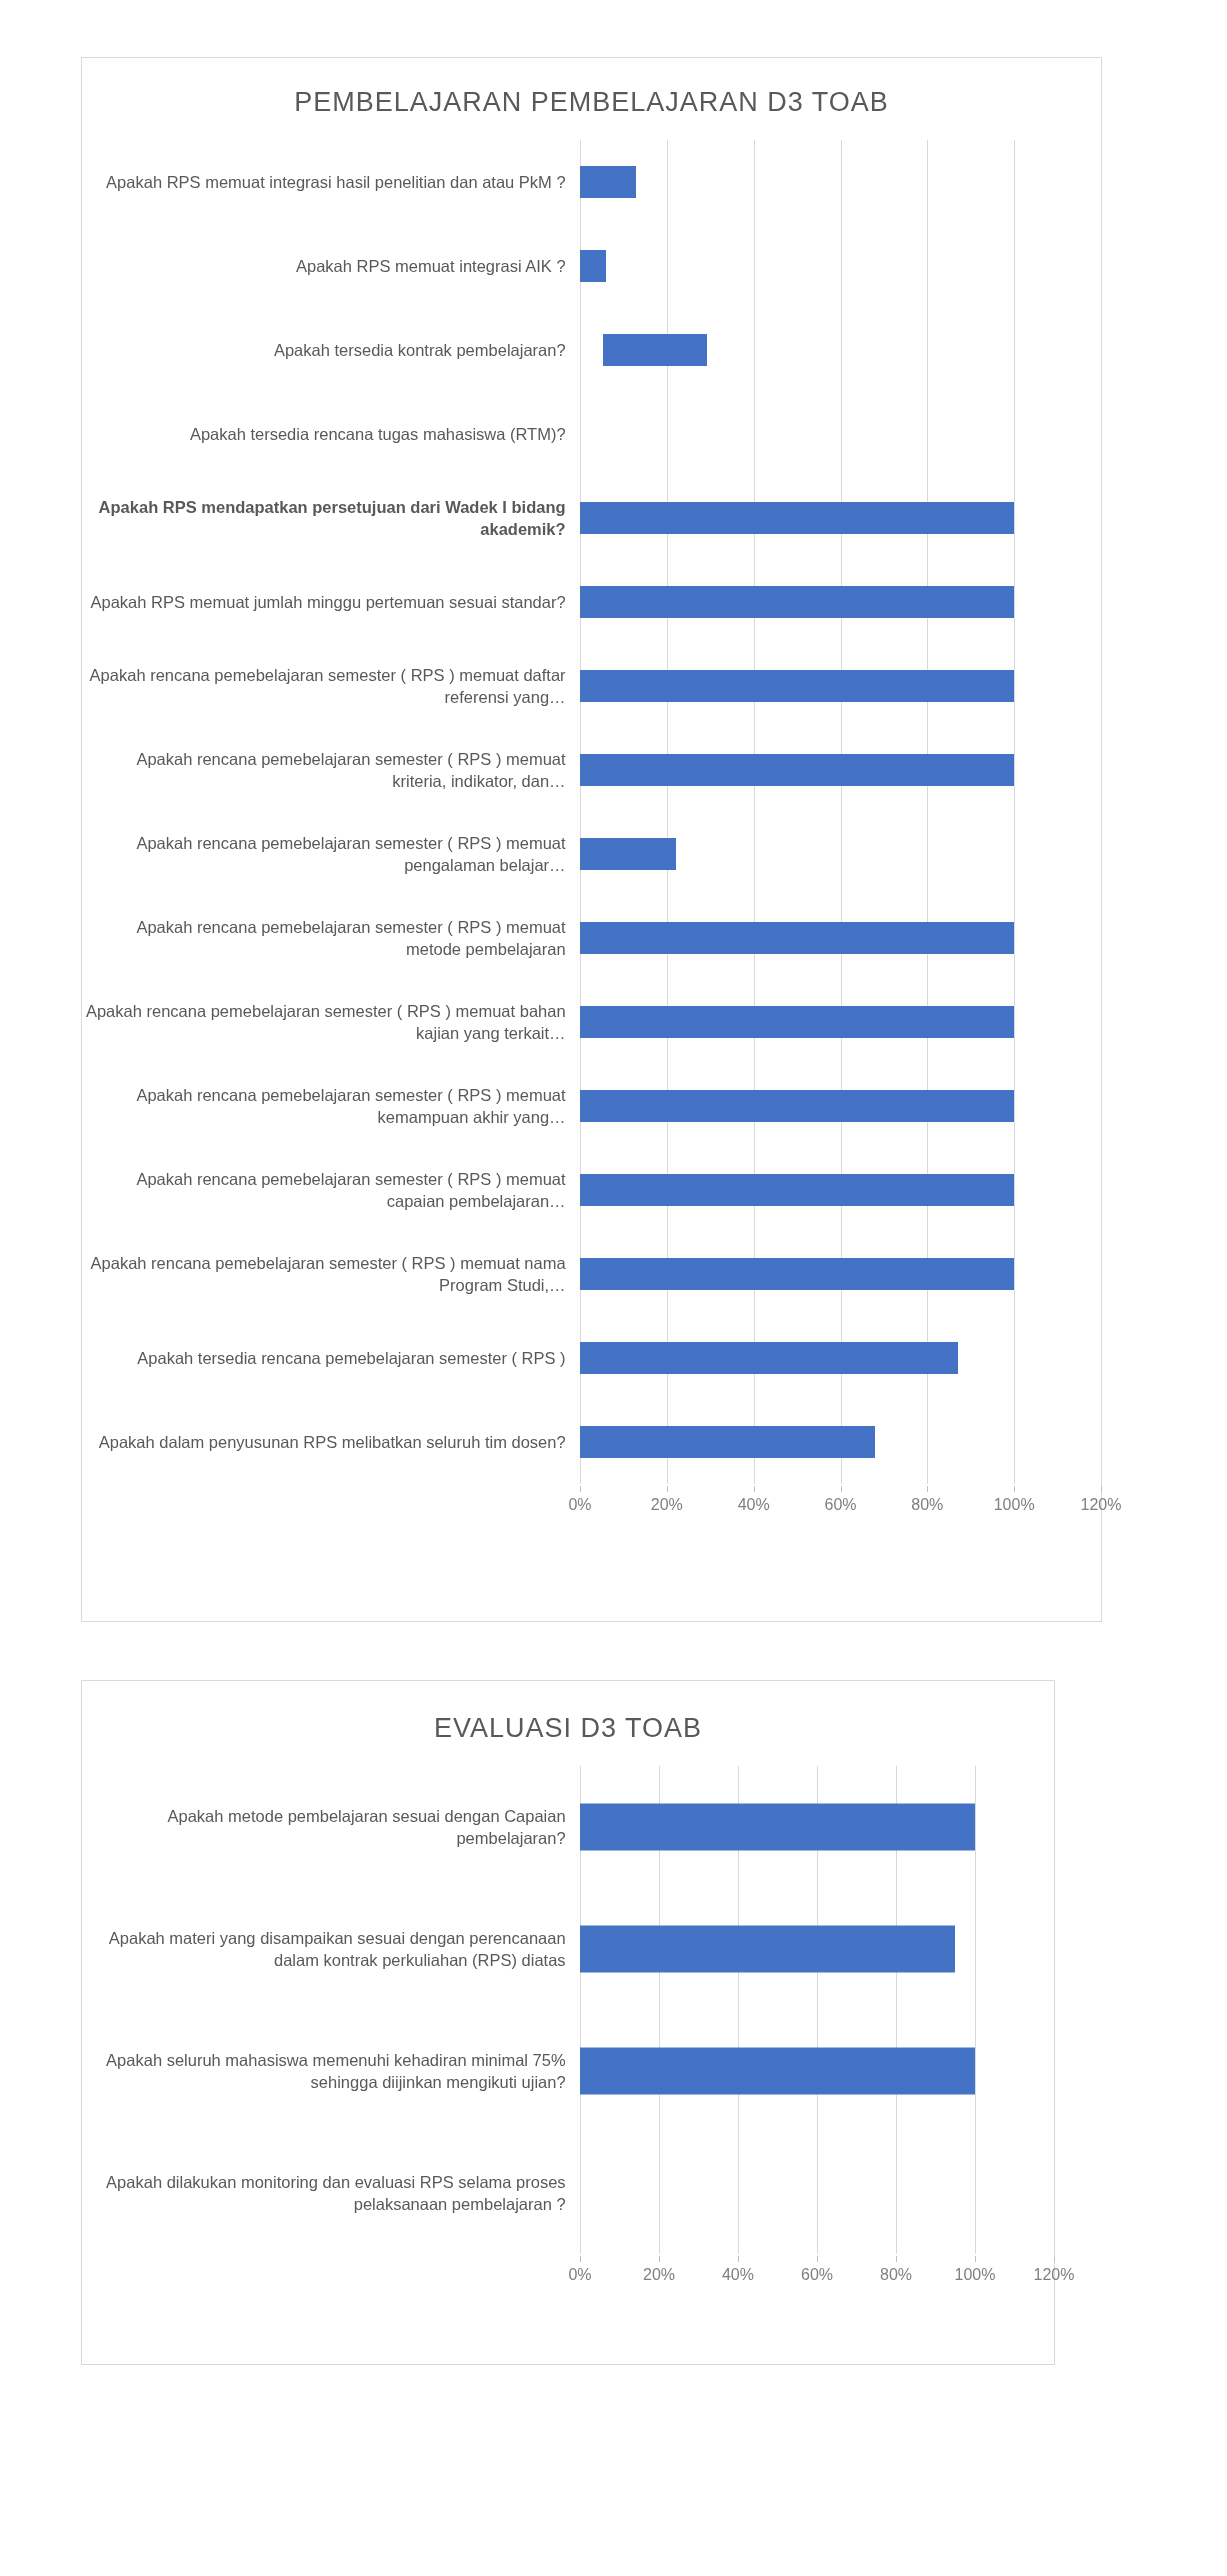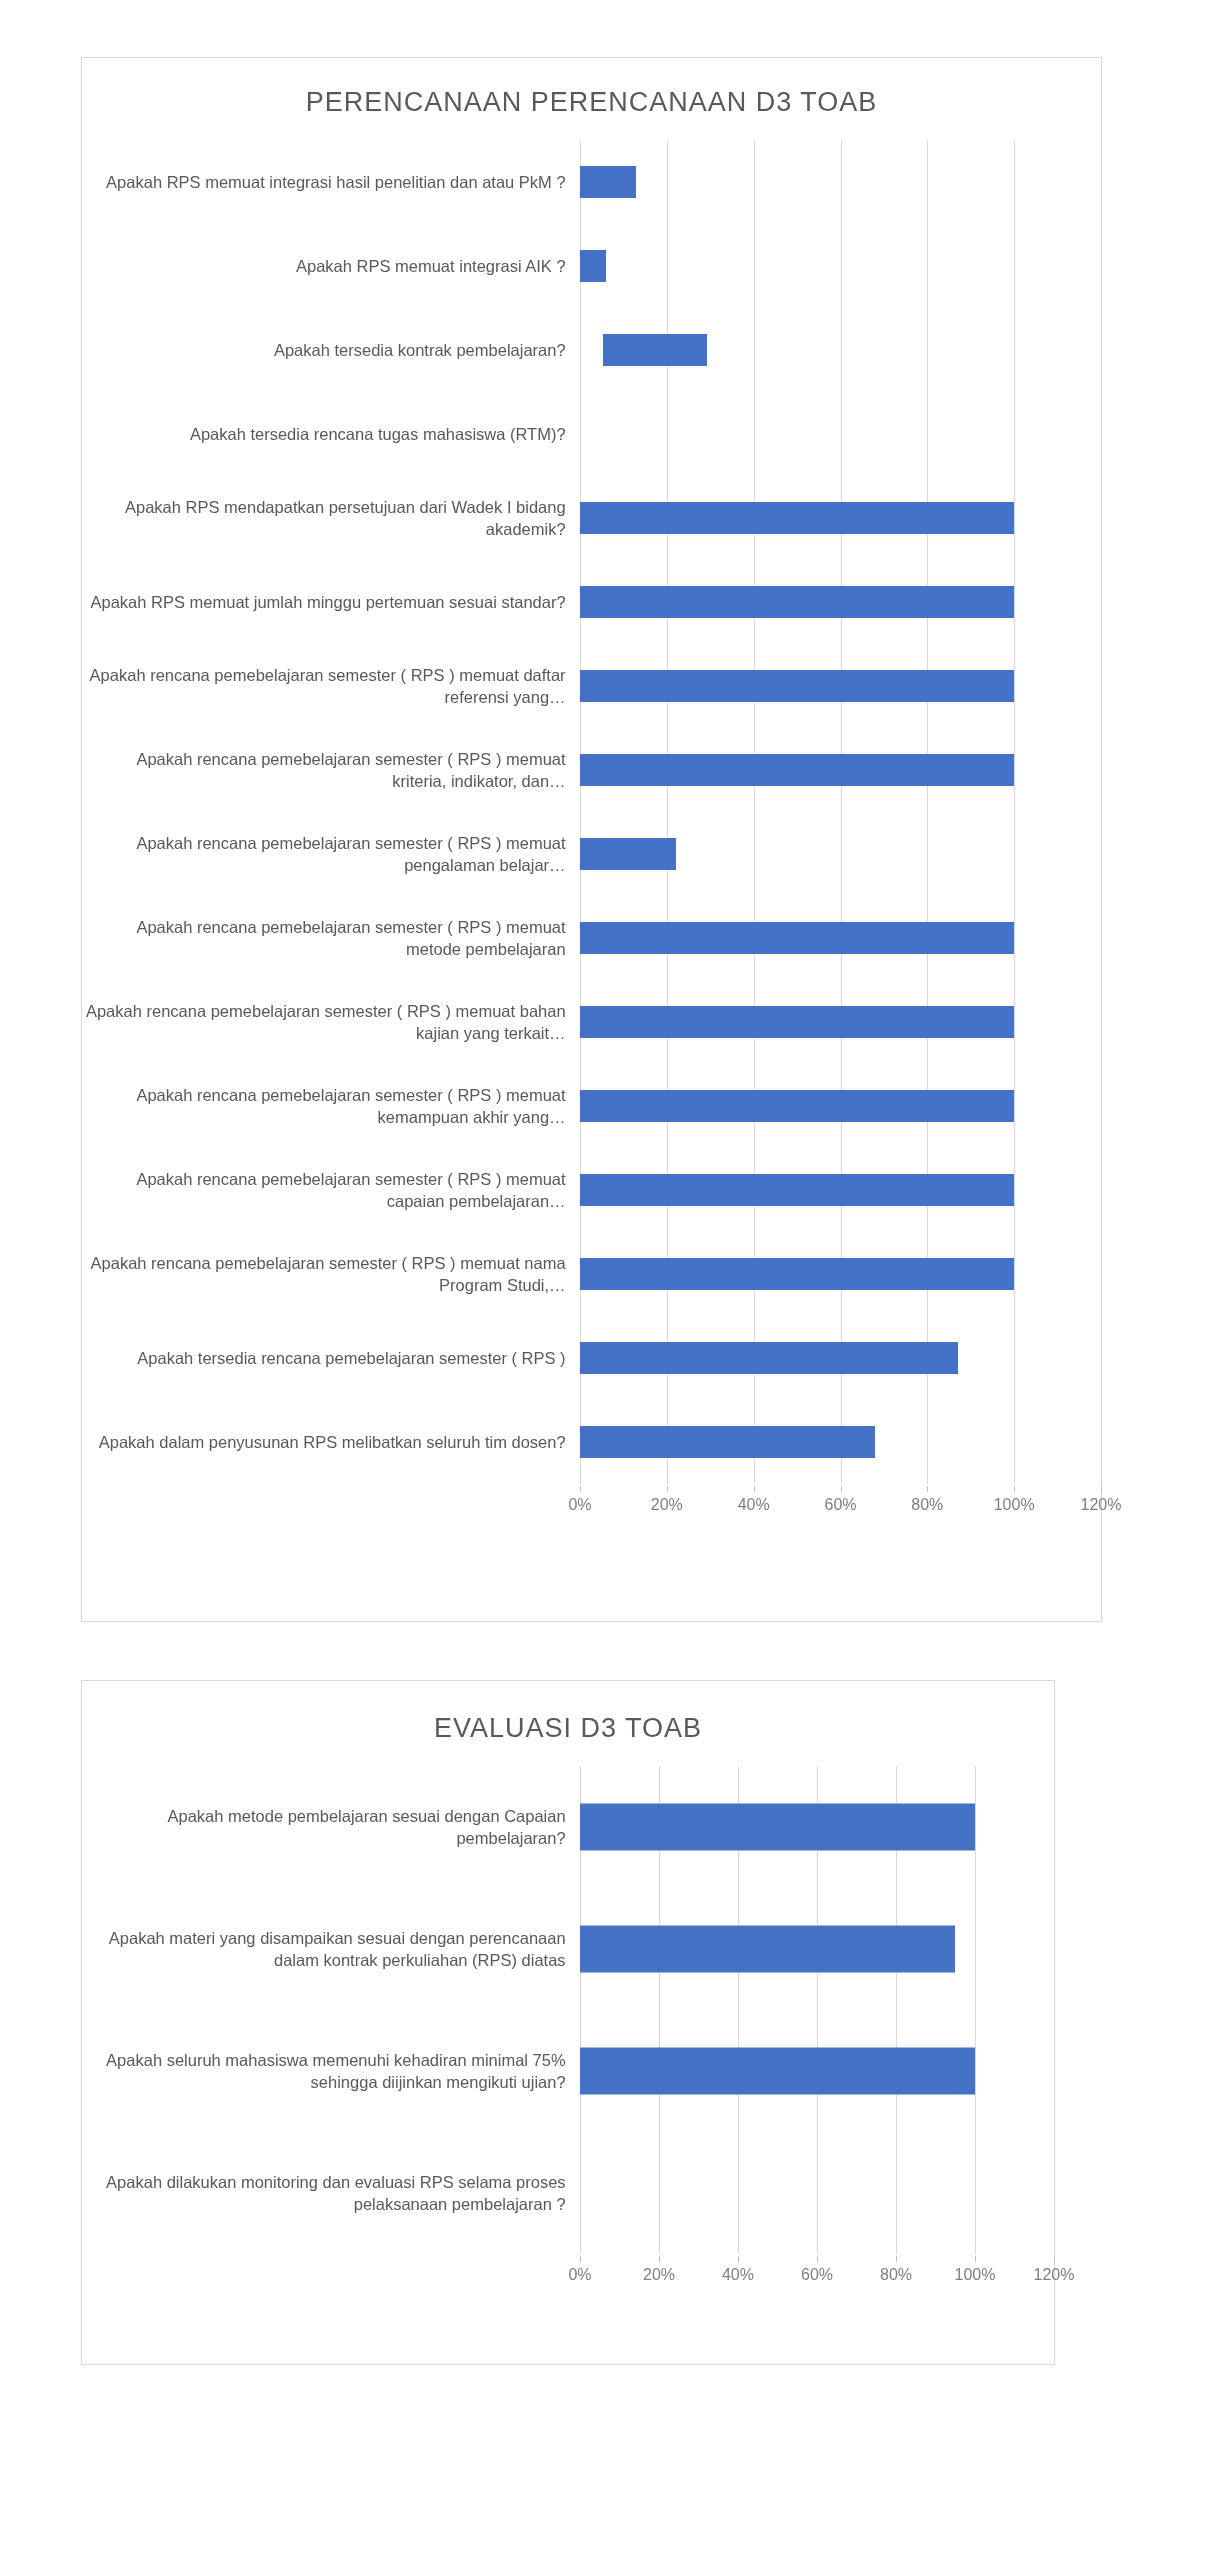--- a/index.html
+++ b/index.html
@@ -141,21 +141,21 @@
     color: #7f7f7f;
     font-size: 16px;
     white-space: nowrap;
     font-family: "Liberation Sans", sans-serif;
   }
 </style>
 </head>
 <body>
 
 <div class="chart-card" id="chart-1">
-  <div class="chart-title">PERENCANAAN PERENCANAAN D3 TOAB</div>
+  <div class="chart-title">PEMBELAJARAN PEMBELAJARAN D3 TOAB</div>
   <div class="plot-wrap">
     <div class="gridlines">
         <div class="gridline" style="left: 0%;"></div>
         <div class="gridline" style="left: 16.6667%;"></div>
         <div class="gridline" style="left: 33.3333%;"></div>
         <div class="gridline" style="left: 50%;"></div>
         <div class="gridline" style="left: 66.6667%;"></div>
         <div class="gridline" style="left: 83.3333%;"></div>
         <div class="gridline" style="left: 100%;"></div>
         <div class="gridline" style="left: 100%;"></div>
@@ -176,21 +176,21 @@
         <div class="row" style="height: 84px; gap: 23px;">
           <div class="cat-label">Apakah tersedia kontrak pembelajaran?</div>
           <div class="bar-area">
             <div class="bar" style="width: 20.8333%; background: rgb(68, 114, 196);"></div>
           </div>
         </div>
         <div class="row" style="height: 84px;">
           <div class="cat-label">Apakah tersedia rencana tugas mahasiswa (RTM)?</div>
           <div class="bar-area"></div>
         </div>
-        <div class="row" style="height: 84px;">
+        <div class="row" style="height: 84px; font-weight: bold;">
           <div class="cat-label">Apakah RPS mendapatkan persetujuan dari Wadek I bidang akademik?</div>
           <div class="bar-area">
             <div class="bar" style="width: 83.3333%; background: rgb(68, 114, 196);"></div>
           </div>
         </div>
         <div class="row" style="height: 84px;">
           <div class="cat-label">Apakah RPS memuat jumlah minggu pertemuan sesuai standar?</div>
           <div class="bar-area">
             <div class="bar" style="width: 83.3333%; background: rgb(68, 114, 196);"></div>
           </div>

